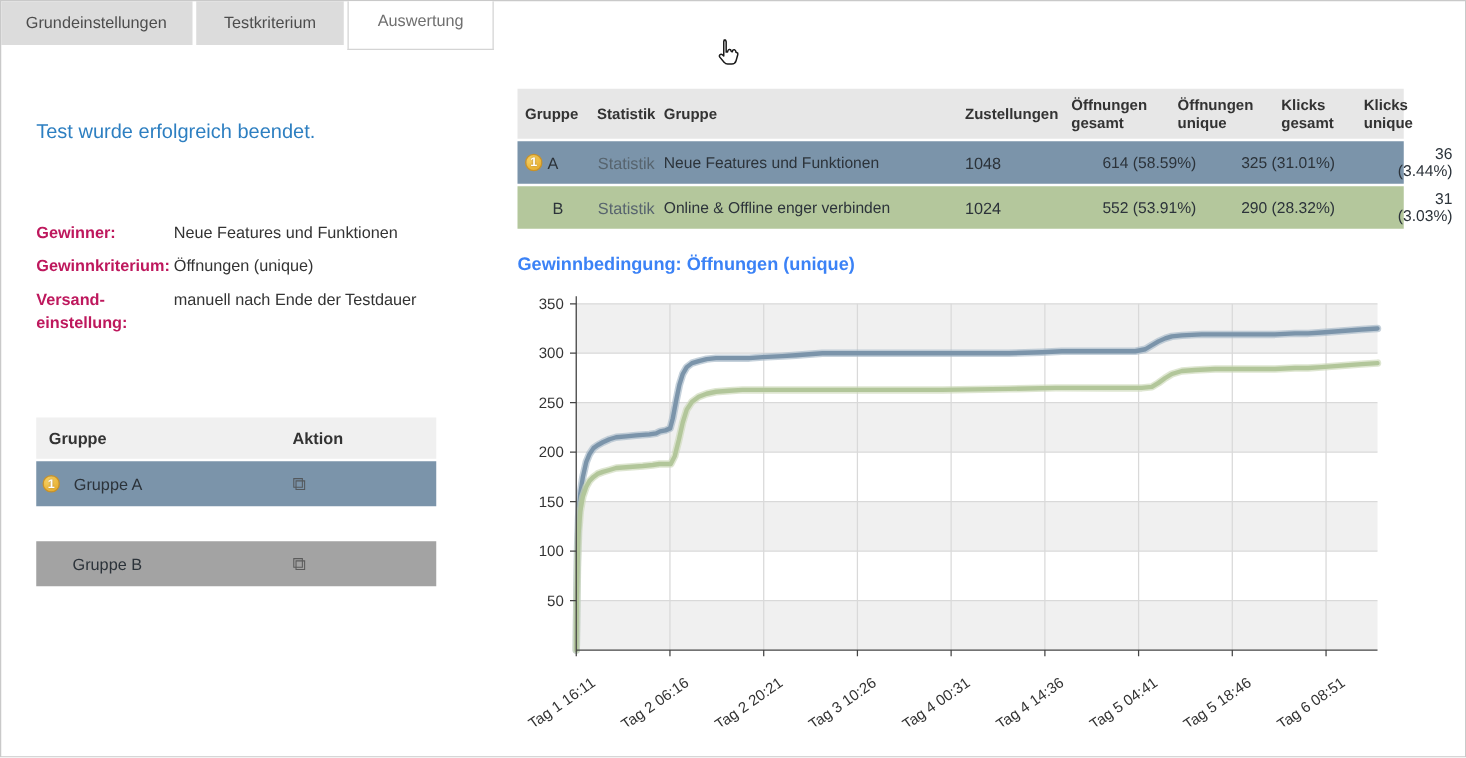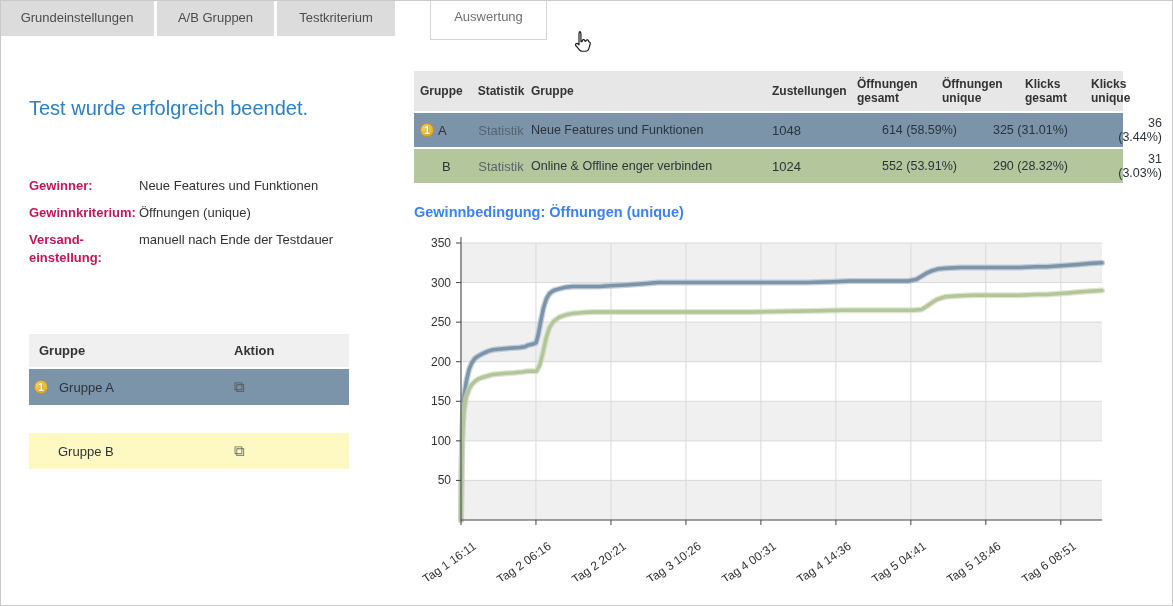--- a/index.html
+++ b/index.html
@@ -9,39 +9,39 @@
     border:1px solid #c9c9c9; overflow:hidden;
   }
   
   .tabbar { position:absolute; left:-1px; top:-1px; display:flex; gap:3px; z-index:5; }
   .tab {
     height:36px; line-height:36px; text-align:center; background:#dcdcdc;
     color:#4d4d4d; font-size:13px; cursor:pointer; white-space:nowrap;
   }
   .tab.active {
     background:#fff; color:#707070; height:40px;
-    border:1px solid #d4d4d4; border-top:none; line-height:34px;margin-left:32px;
+    border:1px solid #d4d4d4; border-top:none; line-height:34px;
   }
   .t0{width:154px}.t1{width:117px}.t2{width:118px}.t3{width:99px}.t4{width:117px}
   .cursor { position:absolute; left:569px; top:29px; z-index:9; }
   
-  .success { position:absolute; left:28px; top:96px; font-size:20px; color:#2d7fc1; }
+  .success { position:absolute; left:28px; top:96px; font-size:16px; color:#2d7fc1; }
   .fields { position:absolute; left:28px; top:176px; width:330px; font-size:13px; color:#333; }
   .frow { display:flex; margin-bottom:9px; }
   .flabel { width:110px; font-weight:bold; color:#be185d; line-height:18px; }
   .fvalue { flex:1; line-height:18px; }
   .note { position:absolute; left:28px; top:266px; width:324px; font-size:13px; color:#3c3c3c; line-height:19px; }
   
   .gtable { position:absolute; left:28px; top:333px; width:320px; font-size:13px; }
   .ghead { display:flex; height:33px; align-items:center; background:#f0f0f0; font-weight:bold; color:#333; }
   .ghead .gc1 { width:205px; padding-left:10px; }
   .grow { display:flex; height:36px; align-items:center; margin-top:2px; color:#2c333a; }
   .grow .gc1 { width:205px; padding-left:5px; display:flex; align-items:center; }
   .grow.row-a { background:#7b94aa; }
-  .grow.row-b { background:#fef9c3;margin-top:28px; }
+  .grow.row-b { background:#a3a3a3;margin-top:28px; }
   .grow.row-b .gname { margin-left:24px; }
   .gname { margin-left:11px; }
   .badge {
     display:inline-flex; width:14px; height:14px; border-radius:50%;
     background:radial-gradient(circle at 35% 30%, #f7d469, #eab335 70%);
     border:1px solid #c8922a; color:#fff; font-size:10px; font-weight:bold;
     align-items:center; justify-content:center; flex:0 0 auto;
     text-shadow:0 0 2px #a6762a;
   }
   .copy-ico { color:#4a4a4a; font-size:15px; line-height:1; cursor:pointer; opacity:.8; }
@@ -69,21 +69,20 @@
   .chart-box { position:absolute; left:398px; top:230px; width:762px; height:350px; }
   svg text { font-family:"Liberation Sans","DejaVu Sans",sans-serif; }
 </style>
 </head>
 <body>
 
 <div class="window">
 
   <div class="tabbar">
     <div class="tab t0">Grundeinstellungen</div>
-    <div class="tab t1">A/B Gruppen</div>
     <div class="tab t2">Testkriterium</div>
     <div class="tab t4 active">Auswertung</div>
   </div>
 
   <div class="cursor">
     <svg width="26" height="26" viewBox="0 0 24 24">
       <path d="M8.6 1.8c.8 0 1.5.7 1.5 1.5v7.5l1-.1.3-1c.2-.6.9-1 1.5-.8.4.1.7.5.8.9l.2.6.7.1.2-.6c.2-.6.9-1 1.5-.8.5.2.8.6.9 1.1l.1.7.6.2c.6.2 1 .8.8 1.5l-1.3 4.6c-.4 1.4-1.7 2.4-3.2 2.4h-3c-1 0-1.9-.4-2.5-1.2l-3.3-3.9c-.5-.5-.4-1.3.1-1.8s1.3-.5 1.8 0l1 1V3.3c0-.8.6-1.5 1.3-1.5z" fill="#ffffff" stroke="#1a1a1a" stroke-width="1.1" stroke-linejoin="round"></path>
     </svg>
   </div>
 

